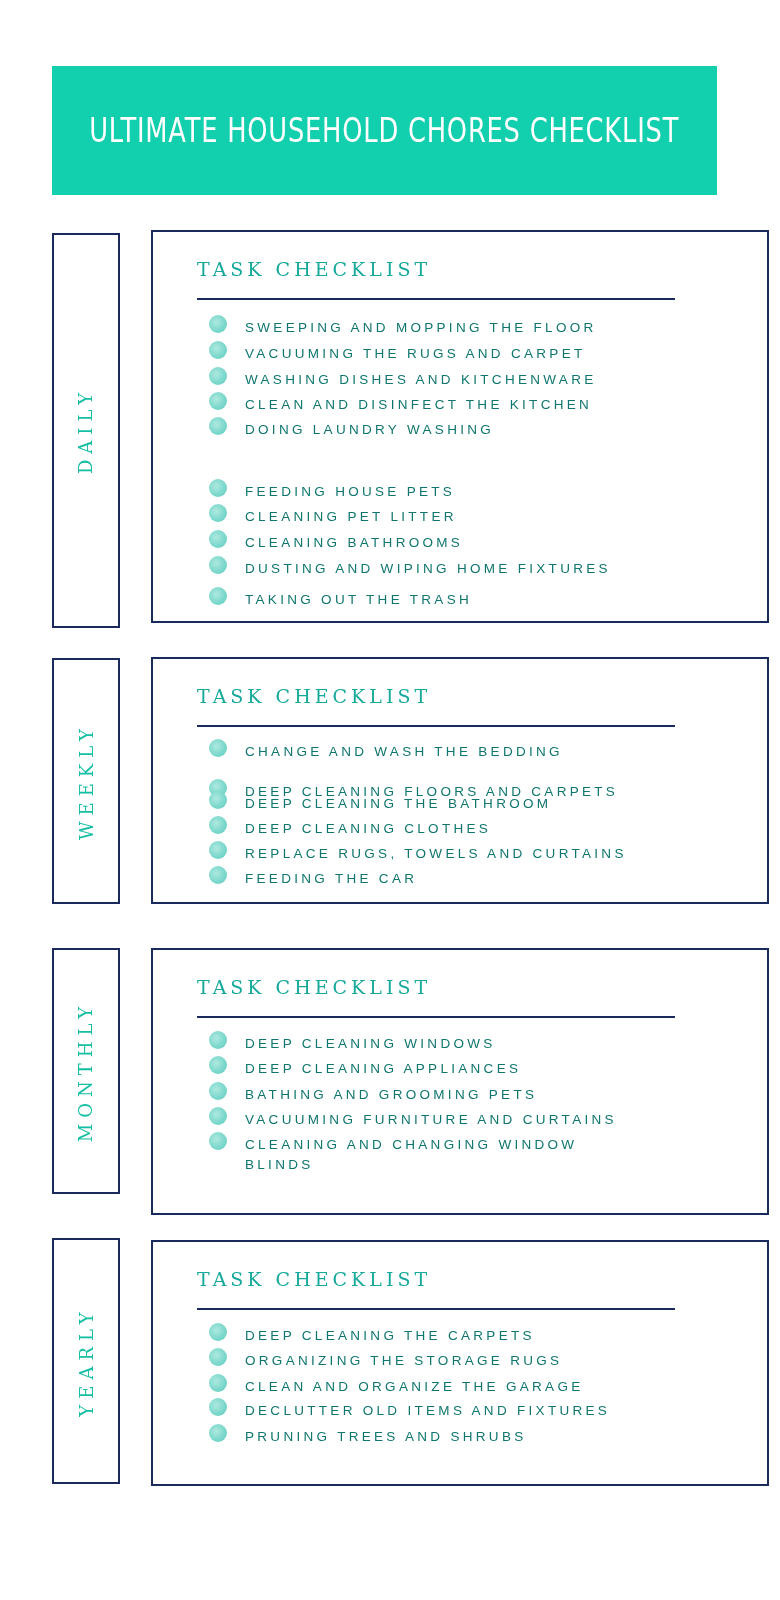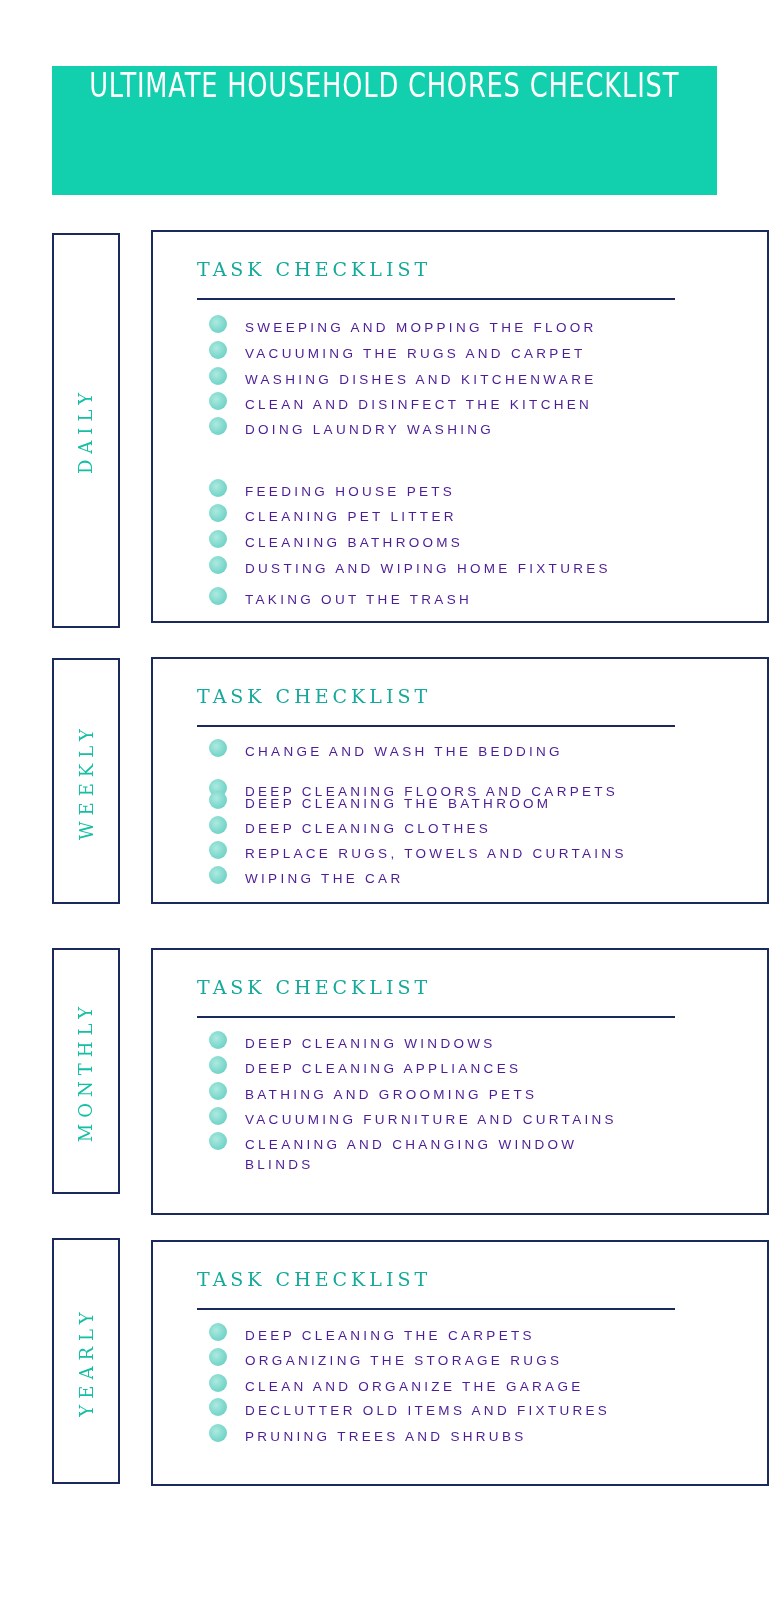--- a/index.html
+++ b/index.html
@@ -2,21 +2,21 @@
 <html><head>
 <meta charset="utf-8">
 <style>
   html, body { margin: 0; padding: 0; }
   body {
     width: 780px; height: 1600px; background: #ffffff; position: relative;
     font-family: "Liberation Sans", sans-serif; overflow: hidden;
   }
   .banner {
     position: absolute; left: 52px; top: 66px; width: 665px; height: 129px;
-    background: #12cfae; display: flex; align-items: flex-start; justify-content: center;
+    background: #12cfae; display: flex; align-items: center; justify-content: center;
   }
   .banner-title {
     color: #ffffff; font-family: "DejaVu Sans", sans-serif; font-size: 33px;
     letter-spacing: 1px; transform: scaleX(0.78); white-space: nowrap; font-weight: normal;
   }
   .label-box {
     position: absolute; left: 52px; width: 68px; border: 2px solid #1b2a5c;
     box-sizing: border-box; display: flex; align-items: center; justify-content: center;
   }
   .label-text {
@@ -36,21 +36,21 @@
   }
   .item {
     position: absolute; left: 56px; display: flex; align-items: flex-start;
   }
   .dot {
     width: 18px; height: 18px; border-radius: 50%; flex: 0 0 18px;
     background: radial-gradient(circle at 40% 40%, #aee9e0 0%, #7dd8cc 55%, #5fc9bd 100%);
     margin-top: -3px;
   }
   .item-text {
-    margin-left: 18px; color: #4c1d95; font-size: 13.5px; letter-spacing: 3.3px;
+    margin-left: 18px; color: #0f766e; font-size: 13.5px; letter-spacing: 3.3px;
     line-height: 20px; width: 430px;
   }
 </style>
 </head>
 <body>
 
 <div class="banner">
   <div class="banner-title">ULTIMATE HOUSEHOLD CHORES CHECKLIST</div>
 </div>
 
@@ -123,21 +123,21 @@
   <div class="item" style="top:160px">
       <span class="dot"></span>
       <span class="item-text">DEEP CLEANING CLOTHES</span>
     </div>
   <div class="item" style="top:185px">
       <span class="dot"></span>
       <span class="item-text">REPLACE RUGS, TOWELS AND CURTAINS</span>
     </div>
   <div class="item" style="top:210px">
       <span class="dot"></span>
-      <span class="item-text">WIPING THE CAR</span>
+      <span class="item-text">FEEDING THE CAR</span>
     </div>
 </div>
 
 <div class="label-box" style="top:948px;height:246px;">
   <div class="label-text">MONTHLY</div>
 </div>
 <div class="card" style="top:948px;height:267px;">
   <div class="card-heading">TASK CHECKLIST</div>
   <div class="card-rule"></div>
   <div class="item" style="top:84px">

